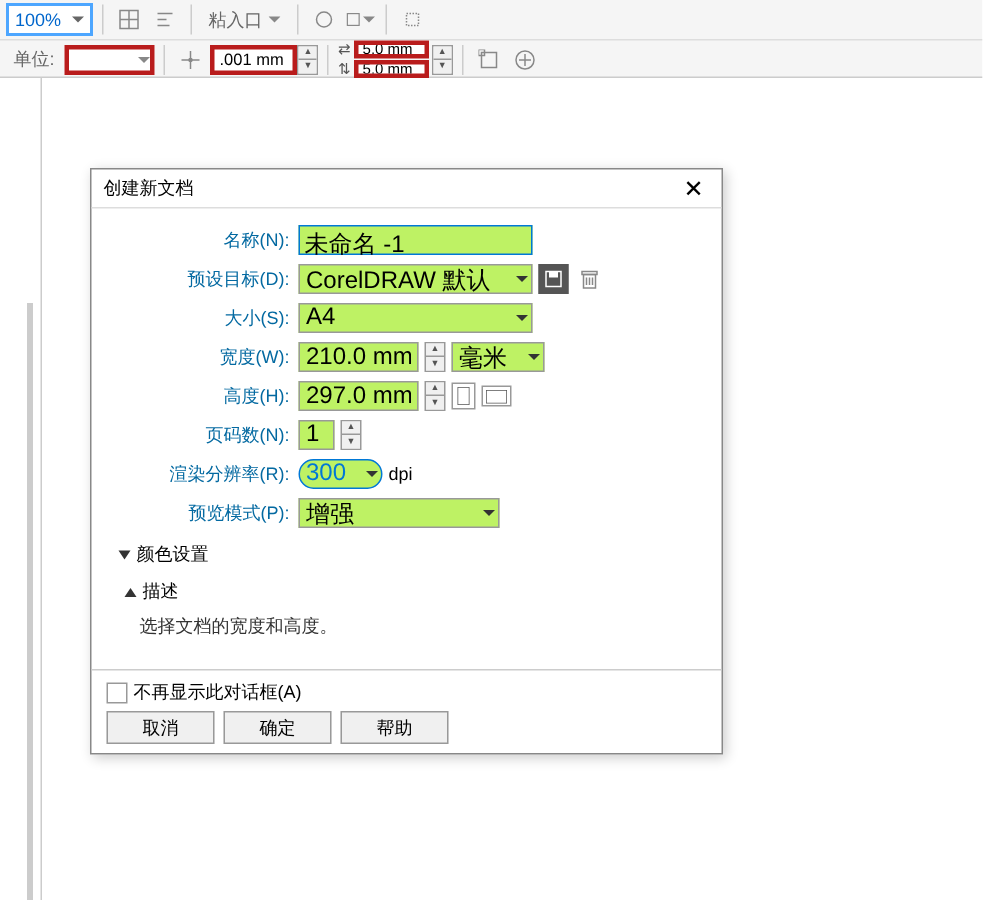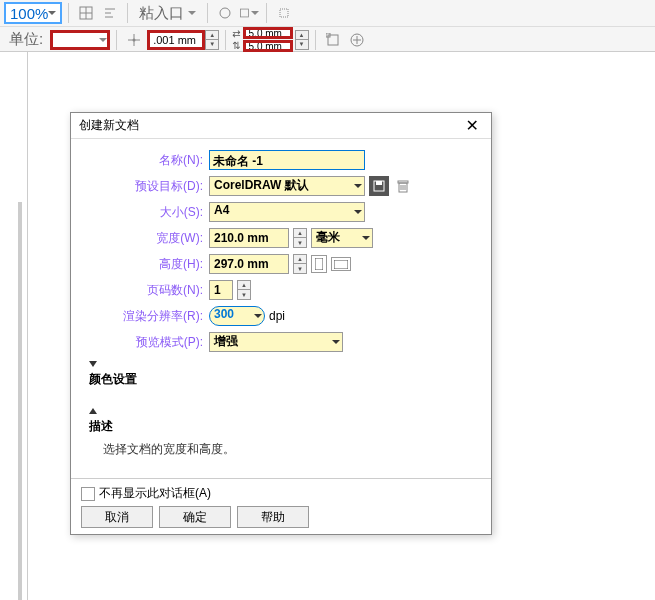--- a/index.html
+++ b/index.html
@@ -1,41 +1,41 @@
 <!DOCTYPE html>
 <html><head>
 <meta charset="utf-8">
 <style>
 * { box-sizing: border-box; margin: 0; padding: 0; font-family: "Microsoft YaHei", sans-serif; }
 body { background: #fff; width: 655px; height: 600px; overflow: hidden; position: relative; font-size: 12px; }
 
 .toolbar { height: 52px; border-bottom: 1px solid #ccc; background: #f5f5f5; }
 .toolbar-row { height: 26px; display: flex; align-items: center; gap: 2px; padding: 0 4px; }
 .toolbar-row.r2 { border-top: 1px solid #ddd; }
-.tb-item { display: flex; align-items: center; height: 22px; padding: 0 4px; border: 1px solid transparent; color: #666; font-size: 15px; }
+.tb-item { display: flex; align-items: center; height: 22px; padding: 0 4px; border: 1px solid transparent; color: #666; font-size: 12px; }
 .tb-input { width: 48px; height: 20px; border: 3px solid #b91c1c; font-size: 11px; padding: 0 3px; }
 .tb-sep { width: 1px; height: 20px; background: #ccc; margin: 0 4px; }
 .tb-icon { width: 22px; height: 22px; display: flex; align-items: center; justify-content: center; color: #888; border: 1px solid transparent; }
 .tb-icon svg { width: 14px; height: 14px; }
 .blue-outline { border: 2px solid #4da6ff; }
 
 .content { position: absolute; top: 52px; left: 0; right: 0; bottom: 0; display: flex; }
 .ruler-area { width: 28px; border-right: 1px solid #ccc; position: relative; }
 .ruler { position: absolute; top: 150px; bottom: 0; left: 18px; width: 4px; background: #ccc; }
 
-.dialog { position: absolute; left: 70px; top: 112px; width: 422px; background: #fff; border: 1px solid #888; box-shadow: 2px 2px 8px rgba(0,0,0,0.2); }
+.dialog { position: absolute; left: 60px; top: 112px; width: 422px; background: #fff; border: 1px solid #888; box-shadow: 2px 2px 8px rgba(0,0,0,0.2); }
 .dlg-title { height: 26px; display: flex; align-items: center; padding: 0 8px; border-bottom: 1px solid #ddd; font-size: 12px; }
 .dlg-title .close { margin-left: auto; font-size: 16px; cursor: pointer; padding: 0 4px; }
 .dlg-body { padding: 10px 14px 8px 14px; }
 
 .form-row { display: flex; align-items: center; margin-bottom: 4px; min-height: 22px; }
-.form-label { width: 124px; text-align: right; padding-right: 6px; font-size: 12px; color: #8b5cf6; }
+.form-label { width: 124px; text-align: right; padding-right: 6px; font-size: 12px; color: #0369a1; }
 .form-ctrl { display: flex; align-items: center; gap: 4px; }
 
-.inp { height: 20px; border: 1px solid #999; font-size: 12px; padding: 0 4px; background: #fef9c3; font-weight: bold; }
+.inp { height: 20px; border: 1px solid #999; font-size: 16px; padding: 0 4px; background: #bef264; }
 .inp.focus { border: 1px solid #0078d7; }
 .inp.w-name { width: 156px; }
 .inp.w-preset { width: 156px; }
 .inp.w-size { width: 156px; }
 .inp.w-dim { width: 80px; }
 .inp.w-num { width: 24px; }
 .inp.w-unit { width: 62px; }
 .inp.w-color { width: 66px; }
 .inp.w-dpi { width: 56px; }
 .inp.w-prev { width: 134px; }
@@ -48,21 +48,21 @@
 .spinner div { width: 12px; height: 9px; display: flex; align-items: center; justify-content: center; background: #f0f0f0; border-bottom: 1px solid #999; font-size: 6px; color: #555; }
 .spinner div:last-child { border-bottom: none; }
 
 .chk { width: 14px; height: 14px; border: 1px solid #999; display: inline-block; }
 .orient { width: 16px; height: 18px; border: 1px solid #999; display: flex; align-items: center; justify-content: center; }
 .orient.land { width: 20px; height: 14px; }
 
 .icon-btn { width: 20px; height: 20px; display: flex; align-items: center; justify-content: center; border: 1px solid #999; background: #f0f0f0; }
 .icon-btn.dark { background: #555; color: #fff; border-color: #555; }
 
-.section { display: flex; align-items: flex-start; gap: 4px; margin: 8px 0 4px 4px; font-weight: bold; font-size: 12px; flex-direction: column; }
+.section { display: flex; align-items: center; gap: 4px; margin: 8px 0 4px 4px; font-weight: normal; font-size: 12px; }
 .tri { display: inline-block; }
 .tri.down { border-left: 4px solid transparent; border-right: 4px solid transparent; border-top: 6px solid #333; }
 .tri.right { border-top: 4px solid transparent; border-bottom: 4px solid transparent; border-left: 6px solid #333; }
 
 .desc { padding: 2px 4px 12px 18px; font-size: 12px; color: #333; }
 
 .dlg-footer { border-top: 1px solid #ccc; padding: 6px 10px; }
 .footer-row { display: flex; align-items: center; }
 .btns { margin-left: auto; display: flex; gap: 6px; margin-top: 4px; }
 .btn { width: 72px; height: 22px; border: 1px solid #999; background: #f0f0f0; font-size: 12px; display: flex; align-items: center; justify-content: center; }

